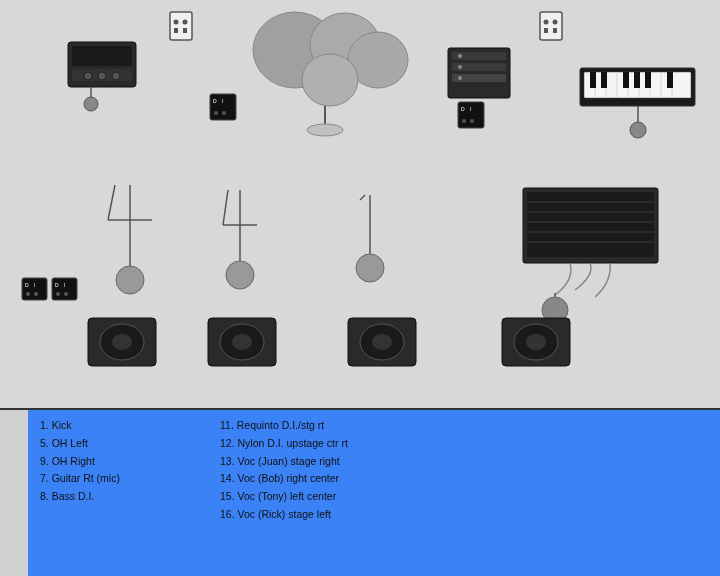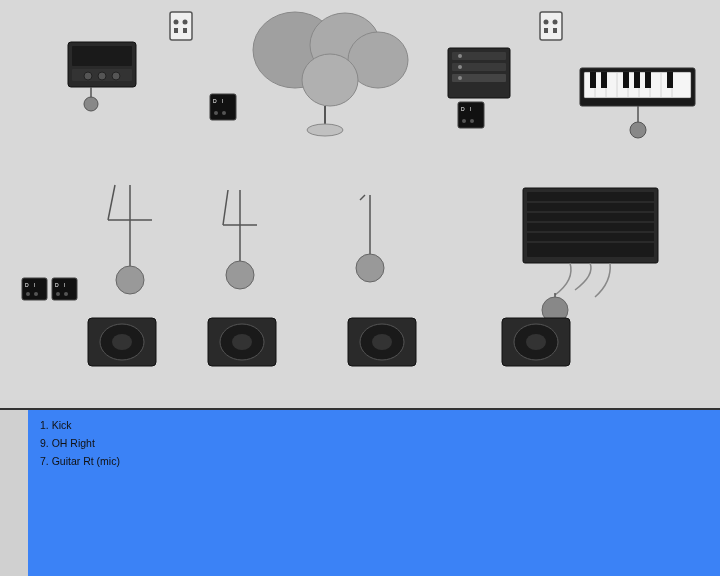--- a/index.html
+++ b/index.html
@@ -191,17 +191,27 @@
     <rect x="502" y="318" width="68" height="48" rx="4" fill="#2a2a2a" stroke="#111" stroke-width="1"></rect>
     <ellipse cx="536" cy="342" rx="22" ry="18" fill="#1a1a1a" stroke="#555" stroke-width="1"></ellipse>
     <ellipse cx="536" cy="342" rx="10" ry="8" fill="#333"></ellipse>
 
   </svg>
 </div>
 
 <div id="legend-area">
   <div class="legend-column">
     <div class="legend-item">1. Kick</div>
+    <div class="legend-item">5. OH Left</div>
     <div class="legend-item">9. OH Right</div>
     <div class="legend-item">7. Guitar Rt (mic)</div>
-
+    <div class="legend-item">8. Bass D.I.</div>
+
+  </div>
+  <div class="legend-column">
+    <div class="legend-item">11. Requinto D.I./stg rt</div>
+    <div class="legend-item">12. Nylon D.I. upstage ctr rt</div>
+    <div class="legend-item">13. Voc (Juan) stage right</div>
+    <div class="legend-item">14. Voc (Bob) right center</div>
+    <div class="legend-item">15. Voc (Tony) left center</div>
+    <div class="legend-item">16. Voc (Rick) stage left</div>
   </div>
 </div>
 
 </body></html>

